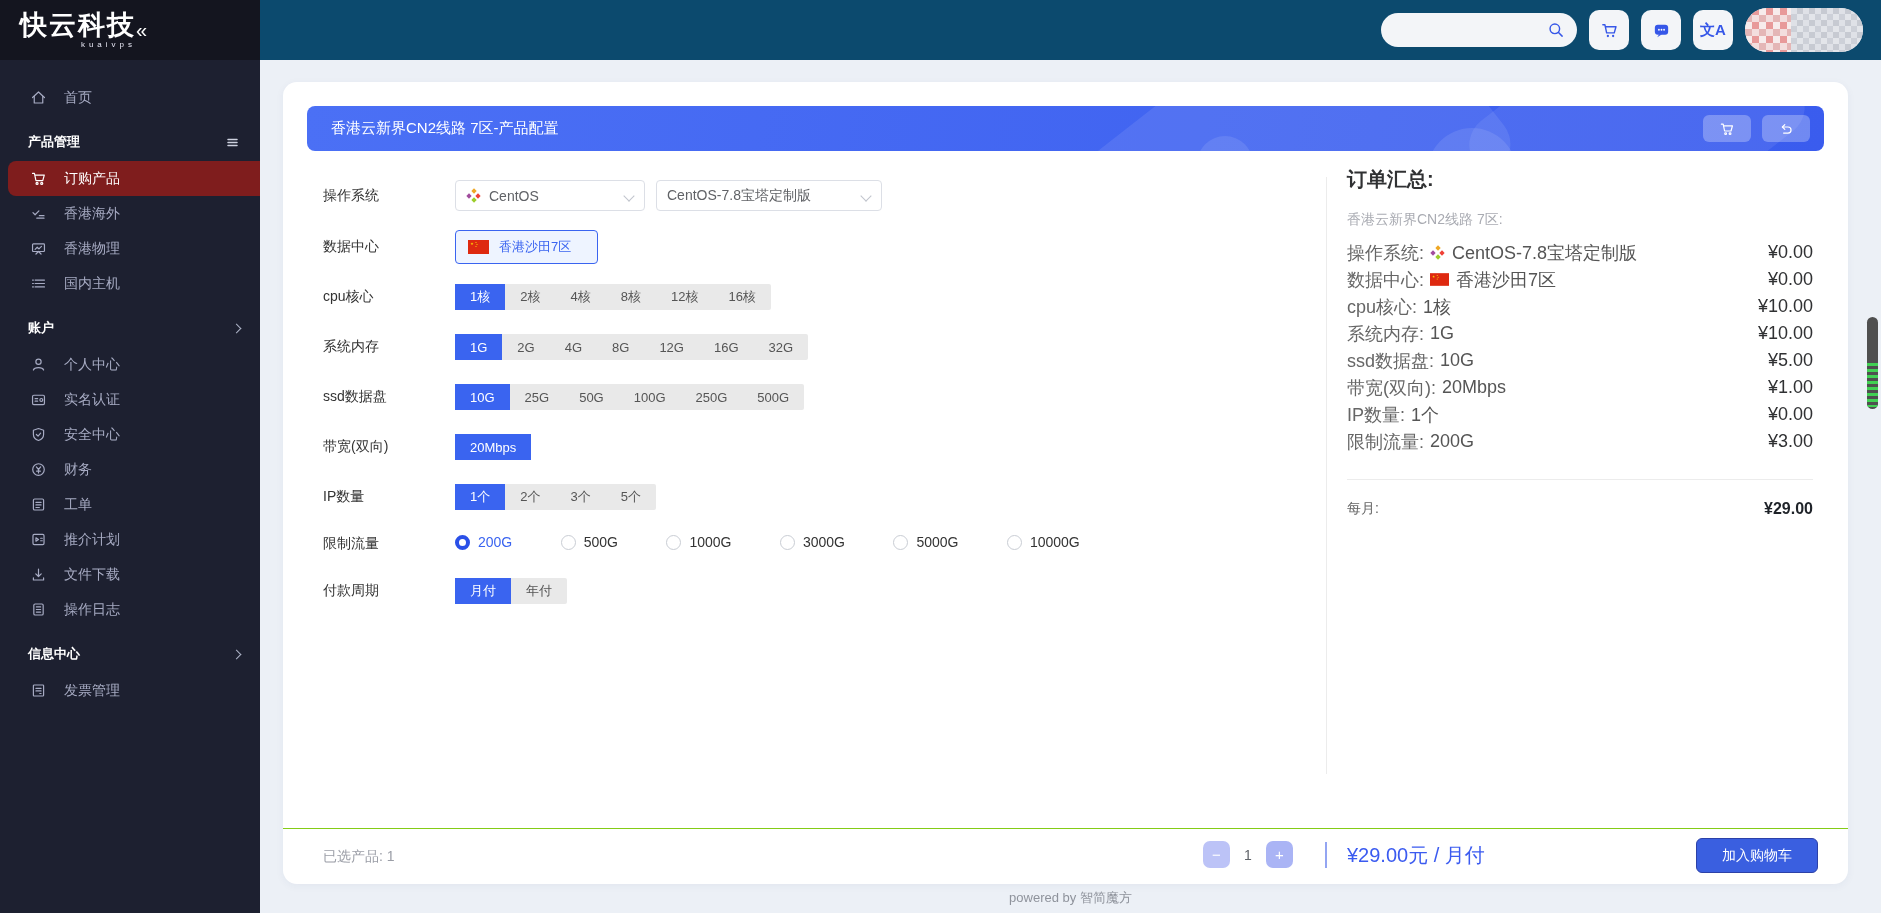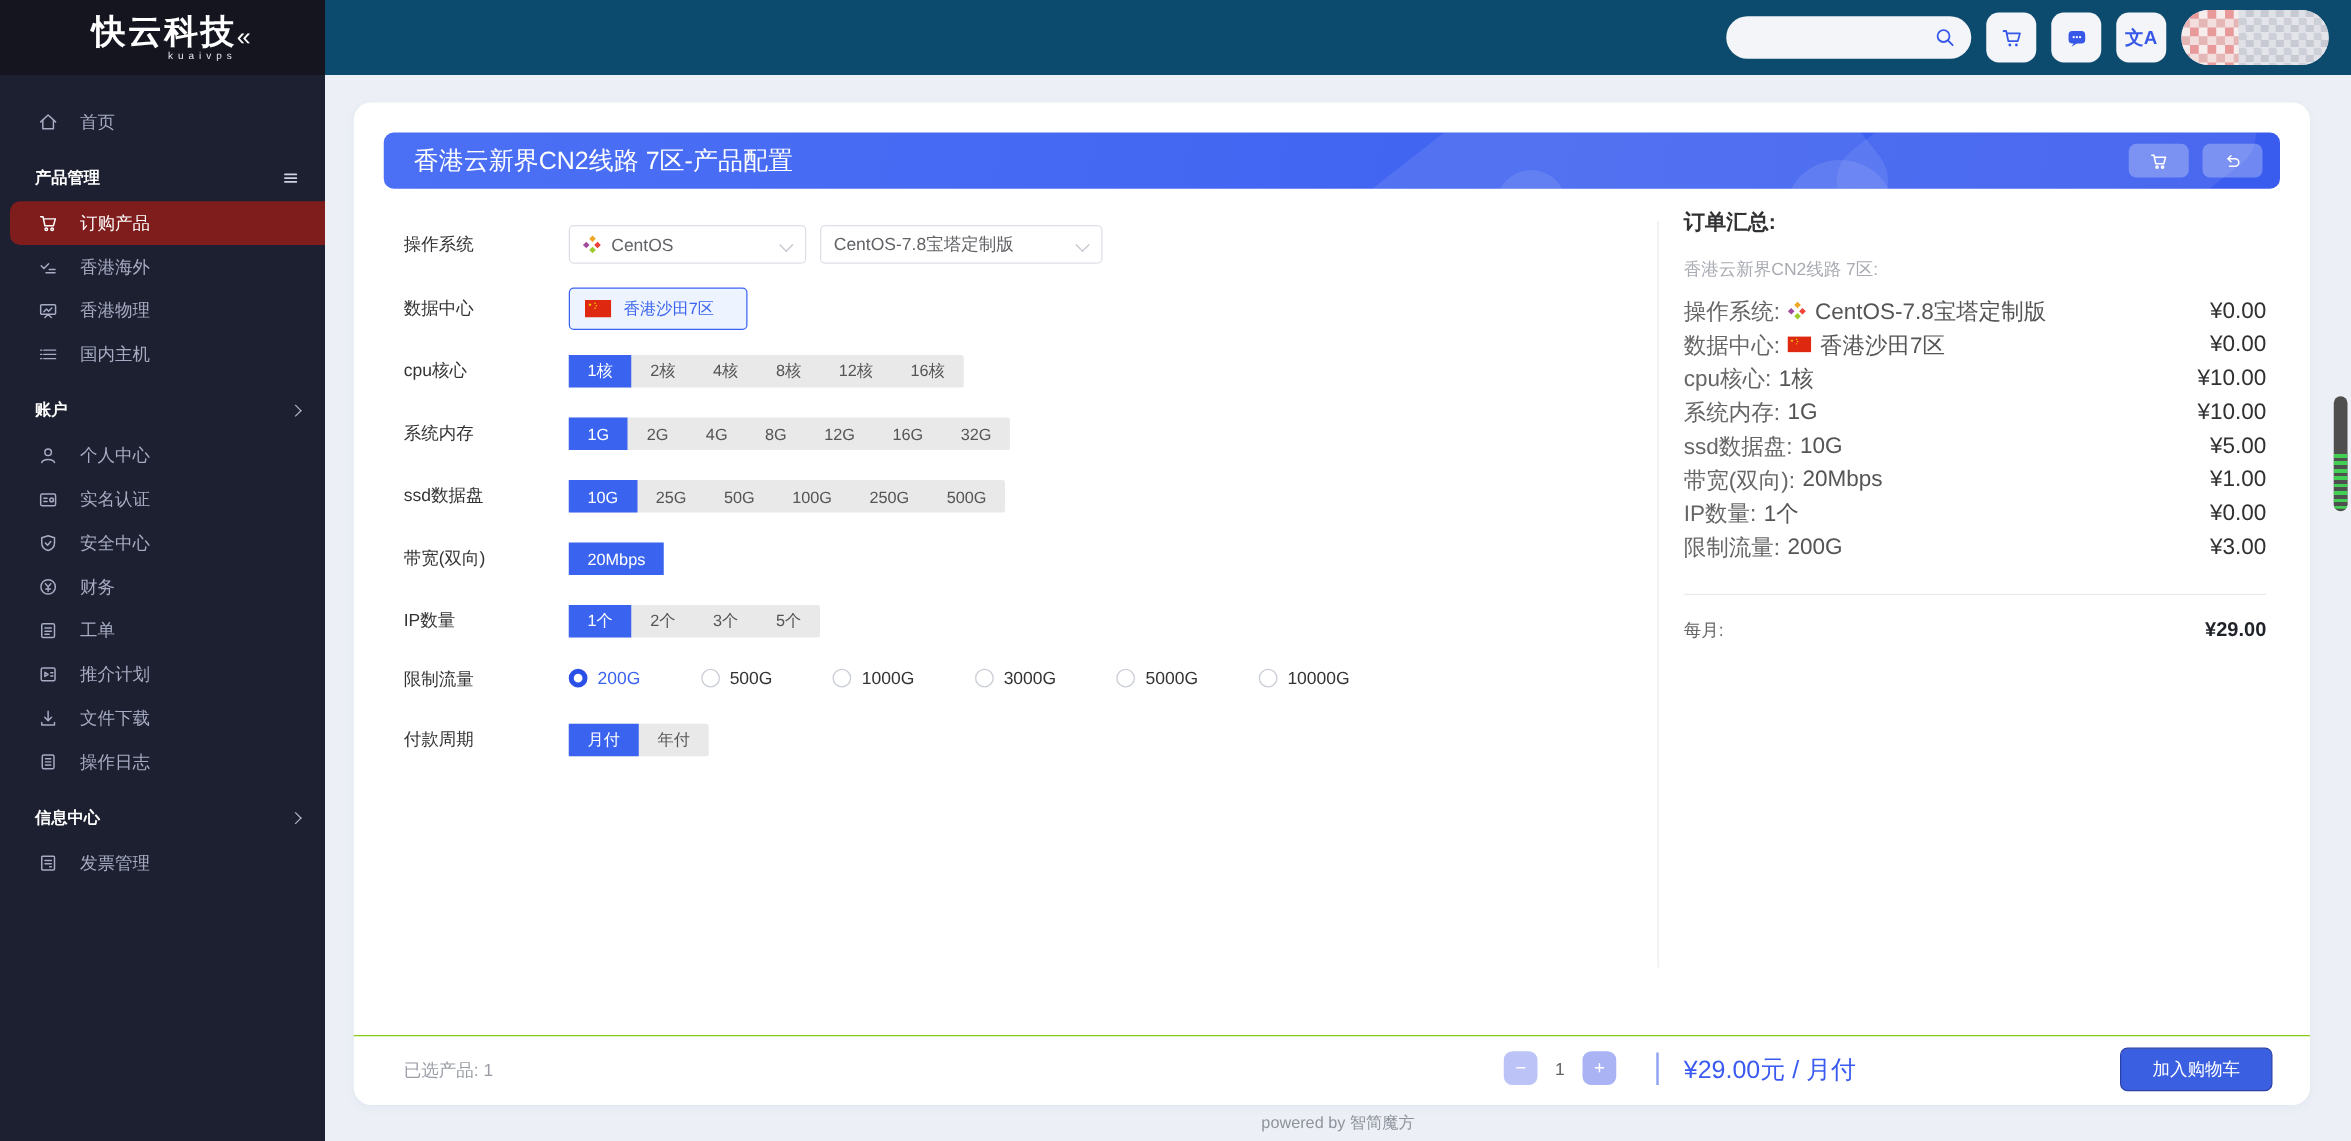--- a/index.html
+++ b/index.html
@@ -1,21 +1,21 @@
 <!DOCTYPE html>
 <html><head>
 <meta charset="utf-8">
 <style>
   * { margin:0; padding:0; box-sizing:border-box; }
   html,body { width:1881px; height:913px; overflow:hidden; }
   body { font-family:"Liberation Sans","DejaVu Sans",sans-serif; background:#ecf0f6; position:relative; }
 
   
   .sidebar { position:absolute; left:0; top:0; bottom:0; width:260px; background:#1d2030; z-index:5; }
-  .logo-area { height:60px; background:#14151f; display:flex; align-items:center; justify-content:center; padding:0 22px 0 36px; }
+  .logo-area { height:60px; background:#14151f; display:flex; align-items:center; justify-content:flex-start; padding:0 22px 0 20px; }
   .logo-block { color:#fff; line-height:1; }
   .logo-title { font-size:27px; font-weight:bold; letter-spacing:2px; }
   .logo-sub { font-size:8px; letter-spacing:4px; text-align:right; margin-top:2px; color:#e8e8f5; }
   .collapse { color:#fff; font-size:20px; cursor:pointer; }
   .menu { padding-top:20px; }
   .side-heading { display:flex; align-items:center; justify-content:space-between; padding:18px 20px 10px 28px; color:#ffffff; font-size:13px; font-weight:bold; }
   .side-heading .h-ic { color:#aeb3c7; display:flex; align-items:center; }
   .chev-r { width:7px; height:7px; border-top:1.6px solid #aeb3c7; border-right:1.6px solid #aeb3c7; transform:rotate(45deg); display:inline-block; }
   .side-item { height:35px; display:flex; align-items:center; gap:17px; padding-left:30px; color:#a7abc3; font-size:14px; cursor:pointer; }
   .side-item .ic { display:flex; align-items:center; }
@@ -37,21 +37,21 @@
 
   
   .card { position:absolute; left:283px; top:82px; width:1565px; height:802px; background:#fff; border-radius:14px; box-shadow:0 2px 8px rgba(30,50,120,.05); }
 
   
   .banner { position:absolute; left:24px; right:24px; top:24px; height:45px; border-radius:8px; background:linear-gradient(100deg,#4b70f5,#3a5cee); overflow:hidden; display:flex; align-items:center; padding:0 24px; }
   .banner .deco1 { position:absolute; width:420px; height:260px; background:rgba(255,255,255,.09); transform:rotate(-38deg); left:760px; top:-60px; border-radius:30px; }
   .banner .deco2 { position:absolute; width:300px; height:200px; background:rgba(255,255,255,.08); transform:rotate(-38deg); left:1180px; top:-80px; border-radius:30px; }
   .banner .deco3 { position:absolute; width:90px; height:90px; background:rgba(255,255,255,.10); border-radius:50%; left:1120px; top:22px; }
   .banner .deco4 { position:absolute; width:56px; height:56px; background:rgba(255,255,255,.10); border-radius:50%; left:890px; top:30px; }
-  .banner-title { color:#fff; font-size:20px; position:relative; z-index:2; }
+  .banner-title { color:#fff; font-size:15px; position:relative; z-index:2; }
   .banner-btns { position:absolute; right:14px; top:9px; display:flex; gap:11px; z-index:2; }
   .banner-btn { width:48px; height:27px; border-radius:6px; background:rgba(255,255,255,.28); display:flex; align-items:center; justify-content:center; cursor:pointer; }
   .banner-btn svg { width:16px; height:16px; stroke:#fff; fill:none; stroke-width:1.5; stroke-linecap:round; stroke-linejoin:round; }
 
   
   .form { position:absolute; left:40px; top:98px; width:960px; }
   .frow { display:flex; align-items:center; margin-bottom:19px; }
   .flabel { width:107px; font-size:14px; color:#333; margin-right:25px; flex:none; }
   .sel { height:31px; border:1px solid #dcdfe6; border-radius:4px; background:#fff; display:flex; align-items:center; gap:8px; padding:0 28px 0 10px; font-size:14px; color:#606266; position:relative; cursor:pointer; }
   .sel::after { content:""; position:absolute; right:11px; top:11px; width:7px; height:7px; border-right:1.5px solid #c0c4cc; border-bottom:1.5px solid #c0c4cc; transform:rotate(45deg); }
@@ -64,21 +64,21 @@
   .seg { height:26px; display:flex; align-items:center; padding:0 15px; font-size:13px; color:#555; cursor:pointer; }
   .seg.sel-on { background:#3a64f0; color:#fff; }
   .radio { display:inline-flex; align-items:center; gap:8px; font-size:14px; color:#333; margin-right:44px; cursor:pointer; }
   .rdot { width:15px; height:15px; border-radius:50%; border:1px solid #c9cdd4; background:#fff; flex:none; }
   .rdot.on { border:4.5px solid #2a50e8; }
   .radio.on-txt { color:#3a64f0; }
 
   
   .vdivider { position:absolute; left:1043px; top:95px; bottom:110px; border-left:1px solid #ececec; }
   .summary { position:absolute; left:1064px; top:84px; width:466px; }
-  .sum-title { font-size:17px; font-weight:bold; color:#303133; margin-bottom:18px; }
+  .sum-title { font-size:20px; font-weight:bold; color:#303133; margin-bottom:18px; }
   .sum-product { font-size:14px; color:#a9abb2; margin-bottom:10px; }
   .sum-row { display:flex; align-items:center; font-size:18px; color:#666; height:27px; }
   .sum-row .sv { display:flex; align-items:center; gap:7px; margin-left:6px; color:#555; }
   .sum-row .sp { margin-left:auto; color:#303133; }
   .sum-div { border-top:1px solid #ececec; margin:24px 0 20px; }
   .sum-total { display:flex; align-items:center; font-size:14px; color:#666; }
   .sum-total .tp { margin-left:auto; font-size:16px; font-weight:bold; color:#1f2329; }
 
   
   .bottombar { position:absolute; left:0; right:0; bottom:0; height:56px; border-top:1px solid #84cc16; }

